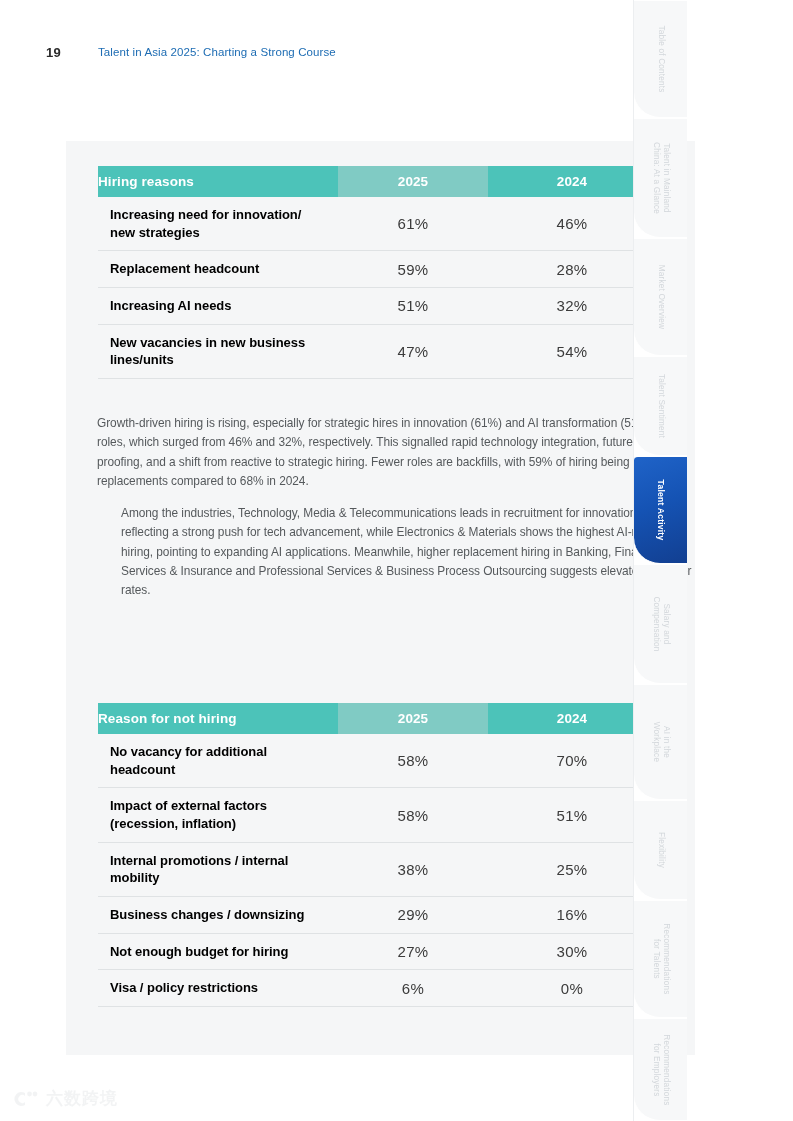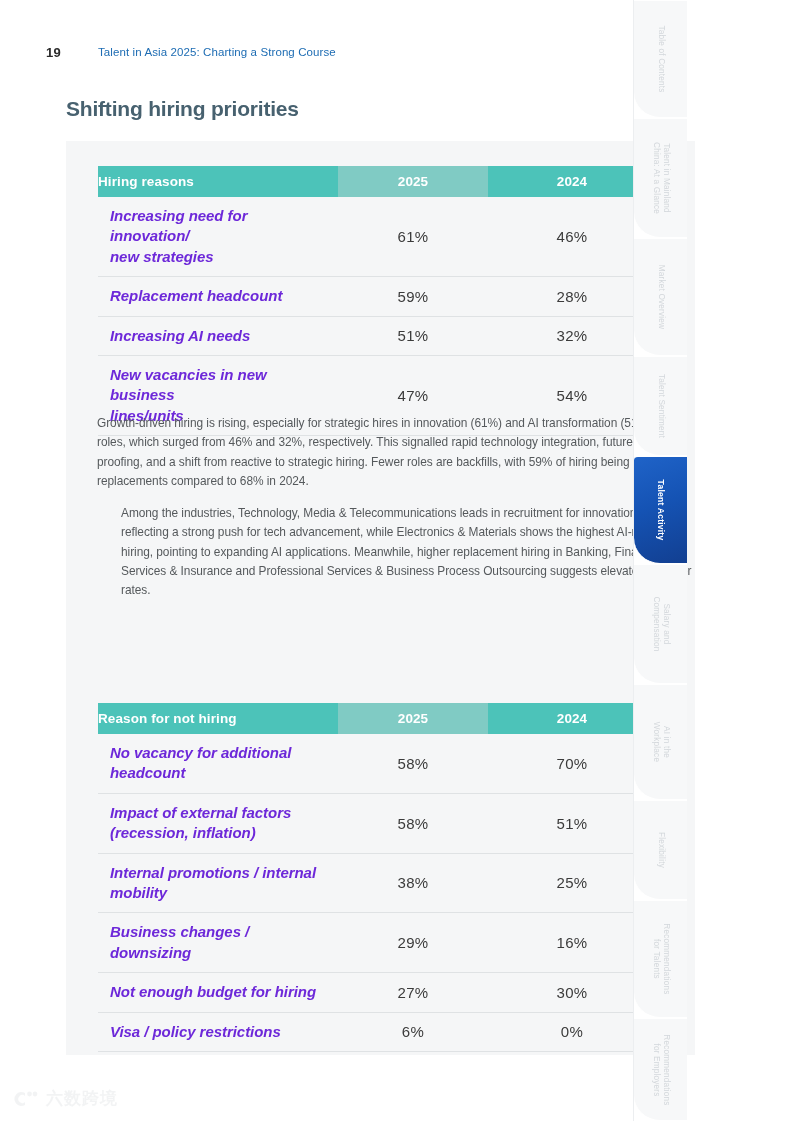--- a/index.html
+++ b/index.html
@@ -86,26 +86,25 @@
   th.h-2025  { background: #80cbc4; text-align: center; }
   th.h-2024  { background: #4cc3b9; text-align: center; }
 
   tbody td {
     border-bottom: 1px solid #dfe2e4;
     vertical-align: middle;
     background: transparent;
   }
   td.t-label {
     padding: 9px 10px 9px 12px;
-    color: #6d28d9;
-    font-size: 15px;
+    color: #000000;
+    font-size: 13px;
     font-weight: bold;
     line-height: 1.36;
     letter-spacing: -.05px;
-    font-style: italic;
   }
   td.t-val {
     text-align: center;
     color: #3b3b3b;
     font-size: 15px;
     font-weight: normal;
     letter-spacing: .3px;
   }
 
   
@@ -190,21 +189,20 @@
 </head>
 <body>
 
 <div id="page">
 
   <div class="page-number">19</div>
   <div class="header-title">Talent in Asia 2025: Charting a Strong Course</div>
 
   <div class="panel"></div>
 
-  <div class="section-title">Shifting hiring priorities</div>
 
   <div class="table-wrap" id="table-hiring">
     <table>
       <colgroup>
           <col class="c-label">
           <col class="c-2025">
           <col class="c-2024">
         </colgroup>
       <thead>
         <tr>

